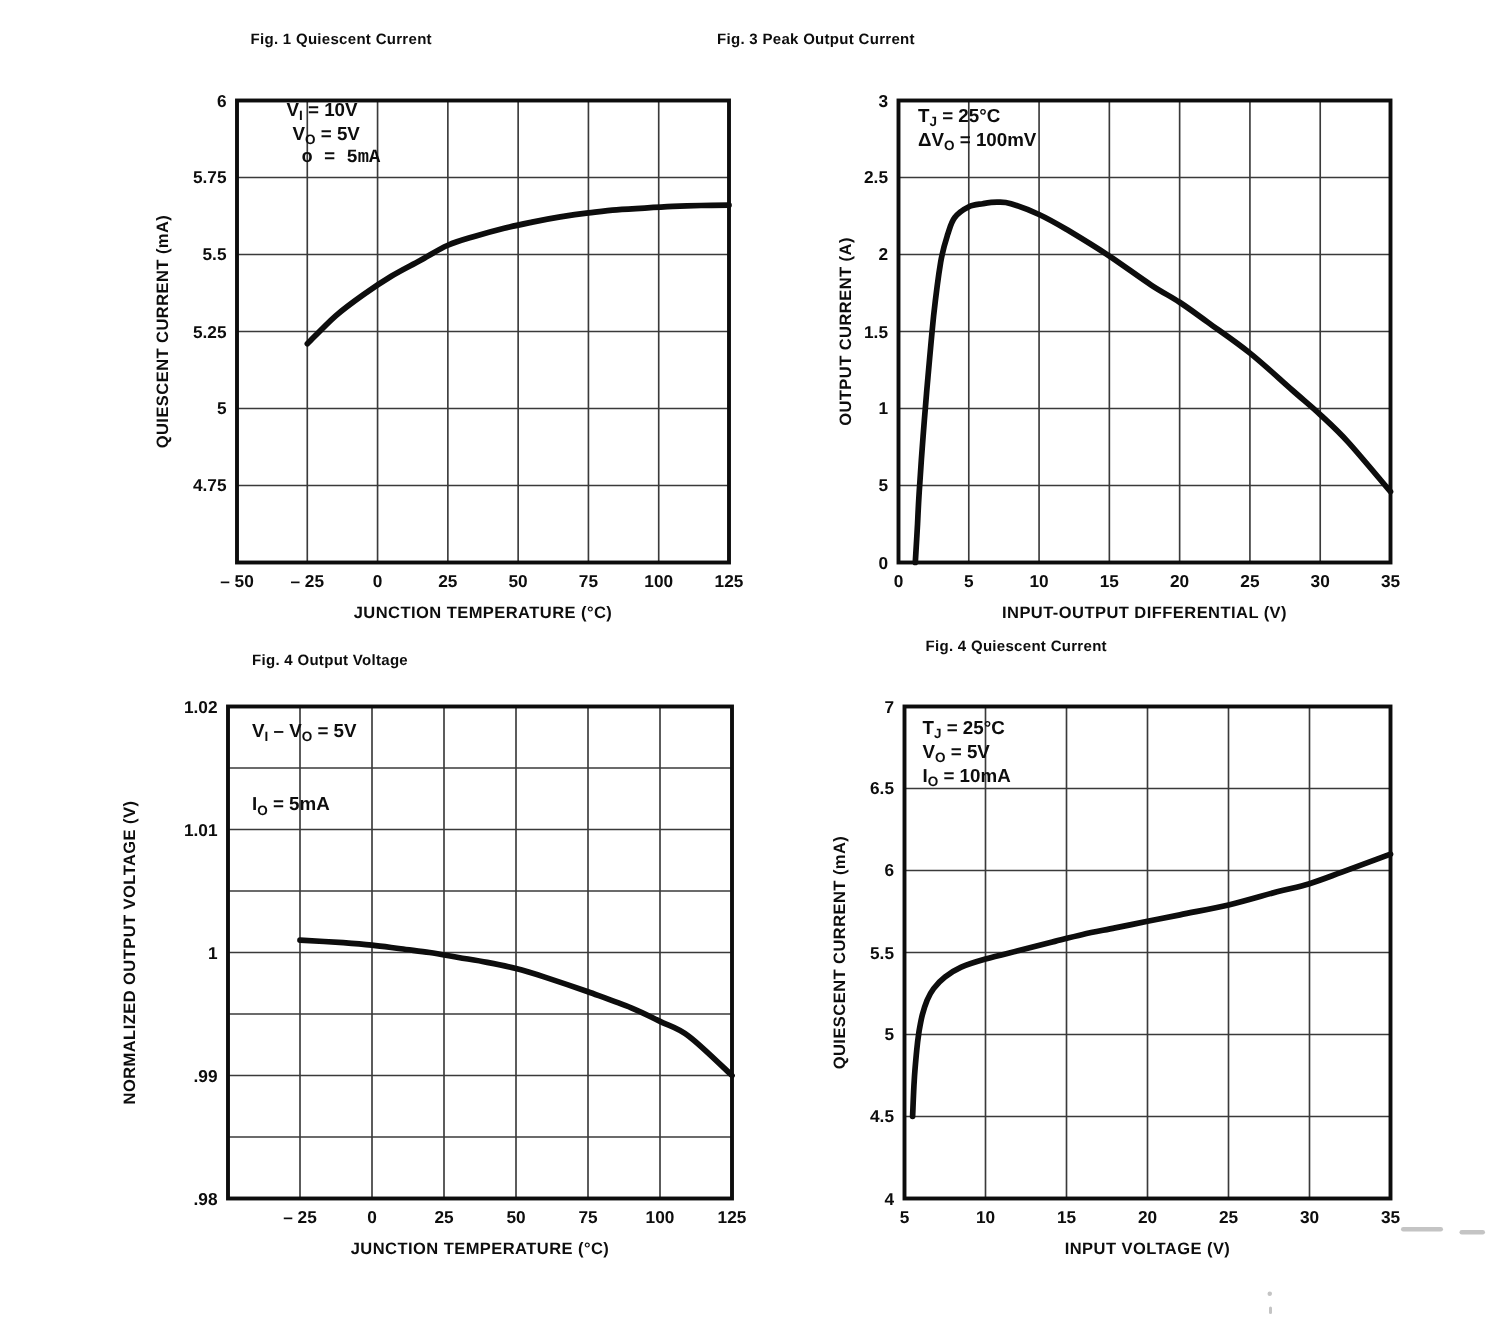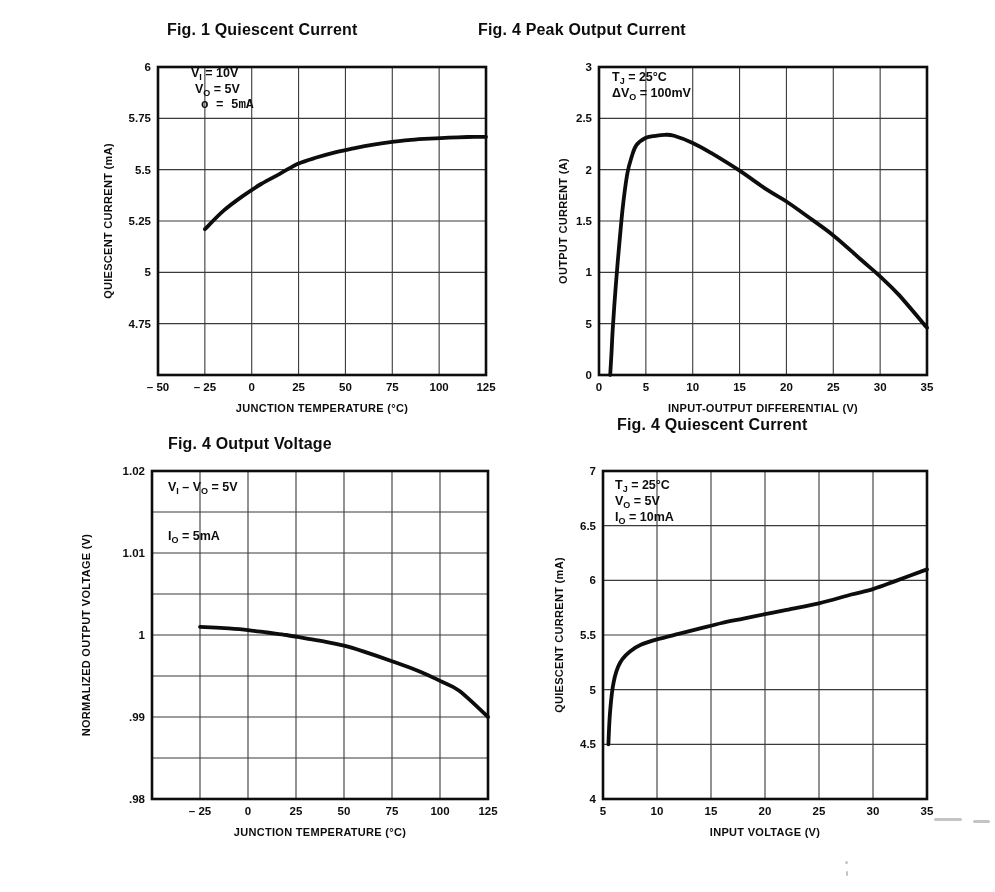--- a/index.html
+++ b/index.html
@@ -1,19 +1,19 @@
 <!DOCTYPE html>
 <html><head>
 <meta charset="utf-8">
 <style>
   html,body{margin:0;padding:0;background:#ffffff;}
   .page{position:relative;width:995px;height:892px;background:#ffffff;overflow:hidden;
         font-family:"Liberation Sans",sans-serif;color:#0d0d0d;}
   .charts-svg{position:absolute;left:0;top:0;}
-  .fig-title{position:absolute;font-size:16px;font-weight:bold;letter-spacing:.2px;white-space:nowrap;}
+  .fig-title{position:absolute;font-size:10px;font-weight:bold;letter-spacing:.2px;white-space:nowrap;}
   .conditions{position:absolute;font-size:12.5px;font-weight:bold;line-height:16px;white-space:nowrap;}
   .conditions sub{font-size:9px;vertical-align:-3px;letter-spacing:0;}
   .cond-line{height:16px;}
   .artifact{position:absolute;background:#c4c4c4;border-radius:2px;}
   svg text{font-family:"Liberation Sans",sans-serif;font-weight:bold;fill:#0d0d0d;}
 </style>
 </head>
 <body>
 
 <div class="page">
@@ -163,23 +163,23 @@
         <text x="596" y="693.6666666666666" text-anchor="end" font-size="11.5">5</text>
         <text x="596" y="748.3333333333334" text-anchor="end" font-size="11.5">4.5</text>
         <text x="596" y="803" text-anchor="end" font-size="11.5">4</text>
         <text x="765" y="836" text-anchor="middle" font-size="11" letter-spacing="0.3">INPUT VOLTAGE (V)</text>
         <text x="563" y="635" text-anchor="middle" font-size="11" letter-spacing="0.3" transform="rotate(-90 563 635)">QUIESCENT CURRENT (mA)</text>
         <path d="M608.4 744.3 C608.6 740.3,609.0 727.6,609.5 720.3 C609.9 713.0,610.6 706.1,611.1 700.6 C611.6 695.1,612.1 691.5,612.7 687.5 C613.4 683.5,614.0 680.0,614.9 676.5 C615.8 673.1,616.9 669.6,618.1 666.7 C619.4 663.8,620.5 661.6,622.4 659.1 C624.4 656.5,626.9 653.8,630.0 651.4 C633.1 649.0,636.3 646.8,640.8 644.8 C645.3 642.8,650.7 641.2,657.0 639.4 C663.3 637.6,671.4 635.7,678.6 633.9 C685.8 632.1,693.0 630.3,700.2 628.4 C707.4 626.6,714.6 624.6,721.8 623.0 C729.0 621.3,736.2 620.1,743.4 618.6 C750.6 617.1,757.8 615.7,765.0 614.2 C772.2 612.8,777.6 611.7,786.6 609.9 C795.6 608.0,808.2 605.8,819.0 603.3 C829.8 600.7,842.4 596.9,851.4 594.5 C860.4 592.2,865.8 591.3,873.0 589.1 C880.2 586.9,885.6 584.7,894.6 581.4 C903.6 578.1,921.6 571.4,927.0 569.4" fill="none" stroke="#0d0d0d" stroke-width="3.8" stroke-linecap="round"></path>
       </g>
     </svg>
 
   <div class="fig-title" style="left:167px;top:21px;">Fig. 1 Quiescent Current</div>
-  <div class="fig-title" style="left:478px;top:21px;">Fig. 4 Peak Output Current</div>
+  <div class="fig-title" style="left:478px;top:21px;">Fig. 3 Peak Output Current</div>
   <div class="fig-title" style="left:168px;top:435px;">Fig. 4 Output Voltage</div>
-  <div class="fig-title" style="left:617px;top:416px;">Fig. 4 Quiescent Current</div>
+  <div class="fig-title" style="left:617px;top:426px;">Fig. 4 Quiescent Current</div>
 
   <div class="conditions" id="cond-0" style="left:172px;top:65px;margin-left:19px;">
       <div class="cond-line" style="margin-left: 0px;">V<sub>I</sub> = 10V</div>
       <div class="cond-line" style="margin-left: 4px;">V<sub>O</sub> = 5V</div>
       <div class="cond-line" style="margin-left: 10px; font-family: Liberation Mono, monospace;">o = 5mA</div>
     </div>
   <div class="conditions" id="cond-1" style="left:612px;top:69px;">
       <div class="cond-line" style="margin-left: 0px;">T<sub>J</sub> = 25°C</div>
       <div class="cond-line" style="margin-left: 0px;">ΔV<sub>O</sub> = 100mV</div>
     </div>

